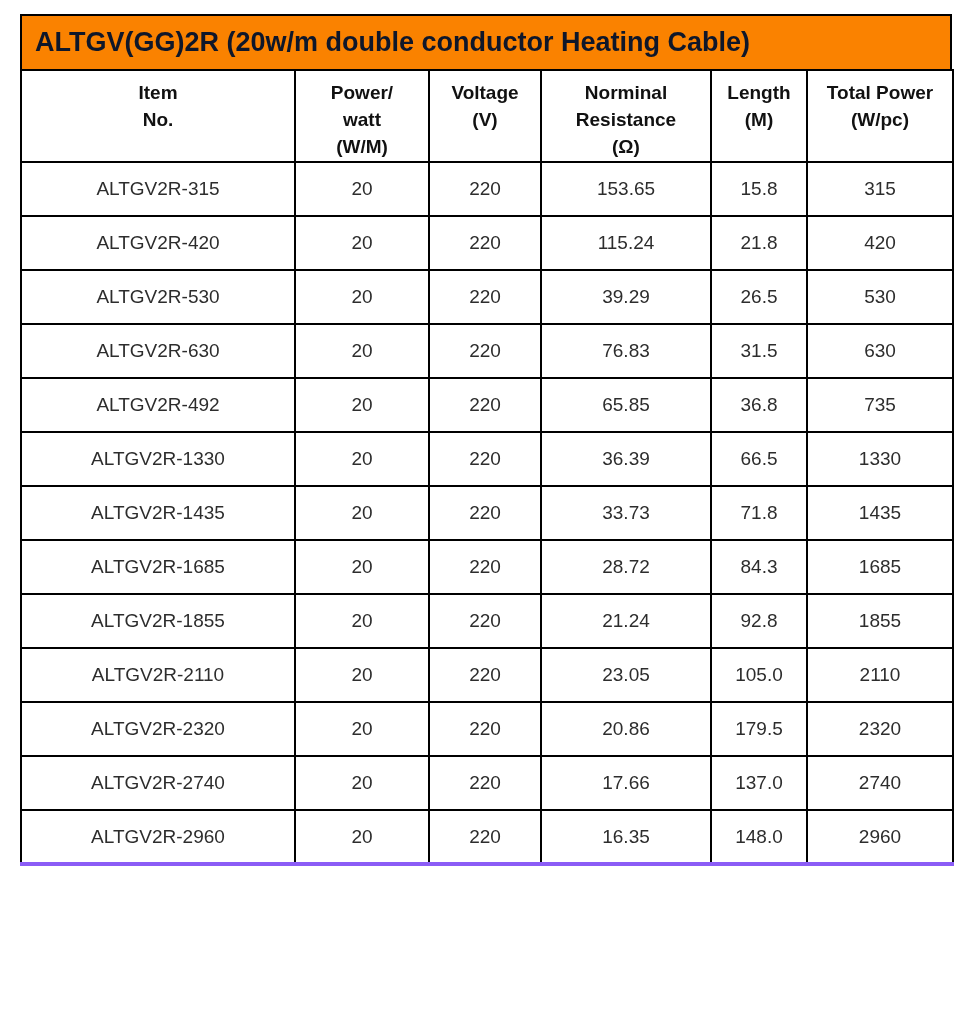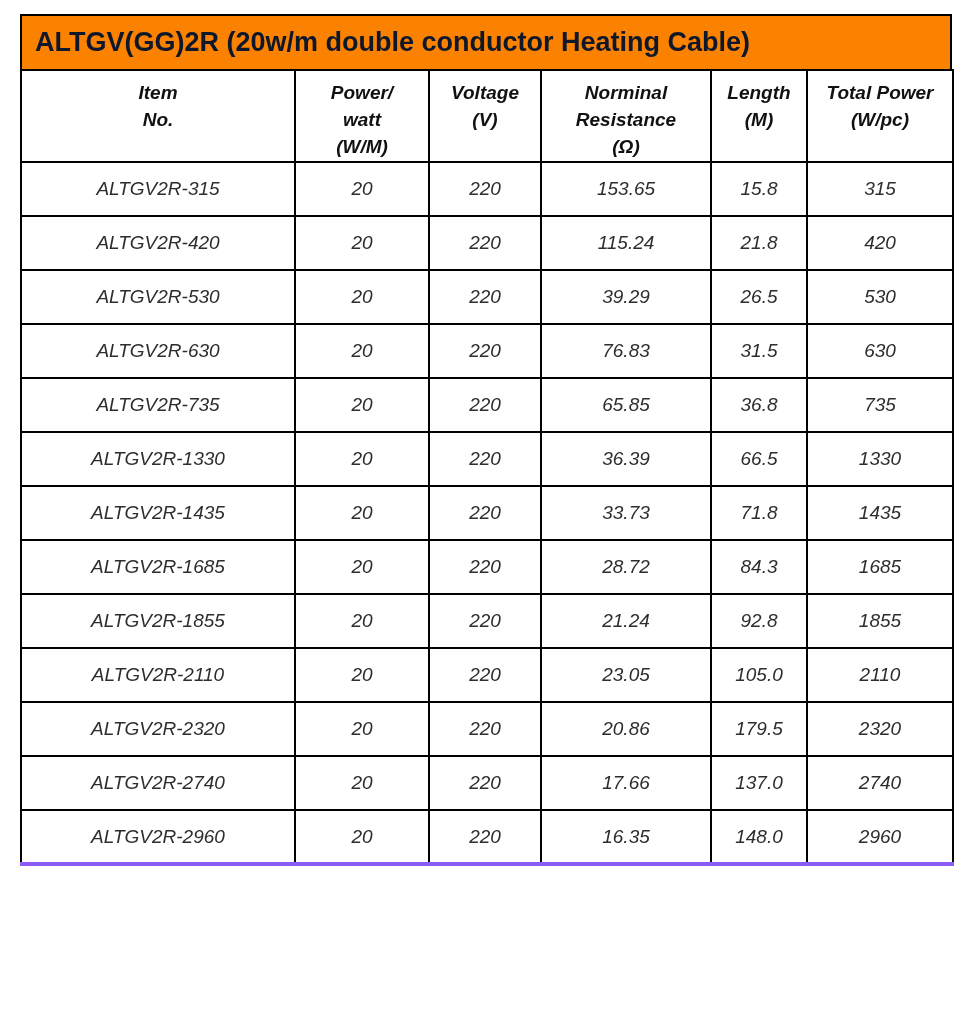--- a/index.html
+++ b/index.html
@@ -34,21 +34,20 @@
     line-height: 53px;
     padding-left: 13px;
     white-space: nowrap;
     overflow: hidden;
   }
   table.spec {
     width: 932px;
     border-collapse: collapse;
     table-layout: fixed;
     margin-top: -2px; 
-    font-style: italic;
   }
   table.spec th,
   table.spec td {
     border: 2px solid #000000;
     text-align: center;
     box-sizing: border-box;
     overflow: hidden;
   }
   table.spec thead th {
     height: 89px;
@@ -146,21 +145,21 @@
           </tr>
           <tr>
             <td>ALTGV2R-630</td>
             <td>20</td>
             <td>220</td>
             <td>76.83</td>
             <td>31.5</td>
             <td>630</td>
           </tr>
           <tr>
-            <td>ALTGV2R-735</td>
+            <td>ALTGV2R-492</td>
             <td>20</td>
             <td>220</td>
             <td>65.85</td>
             <td>36.8</td>
             <td>735</td>
           </tr>
           <tr>
             <td>ALTGV2R-1330</td>
             <td>20</td>
             <td>220</td>

